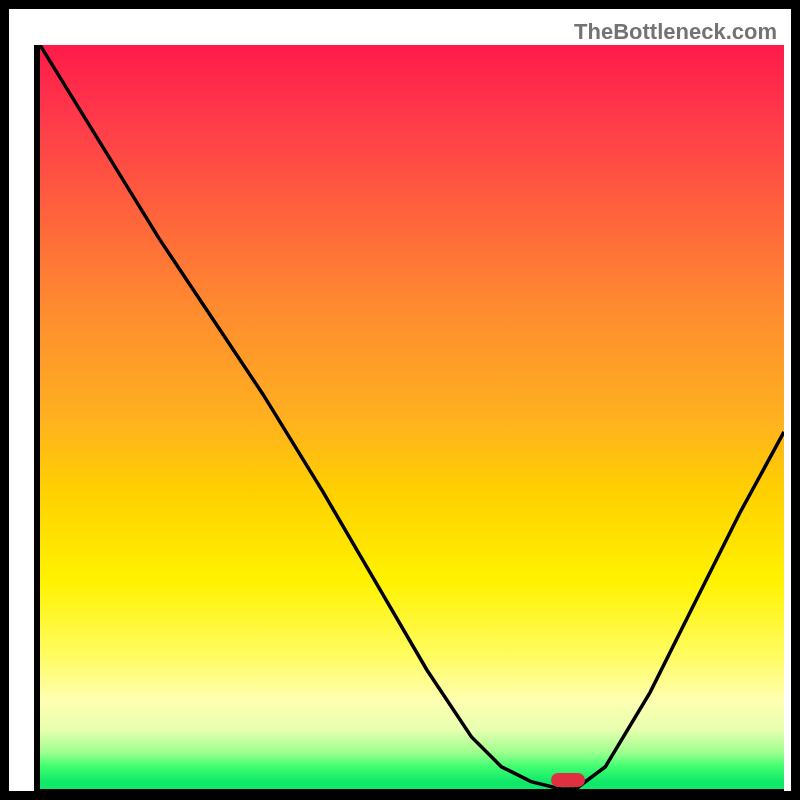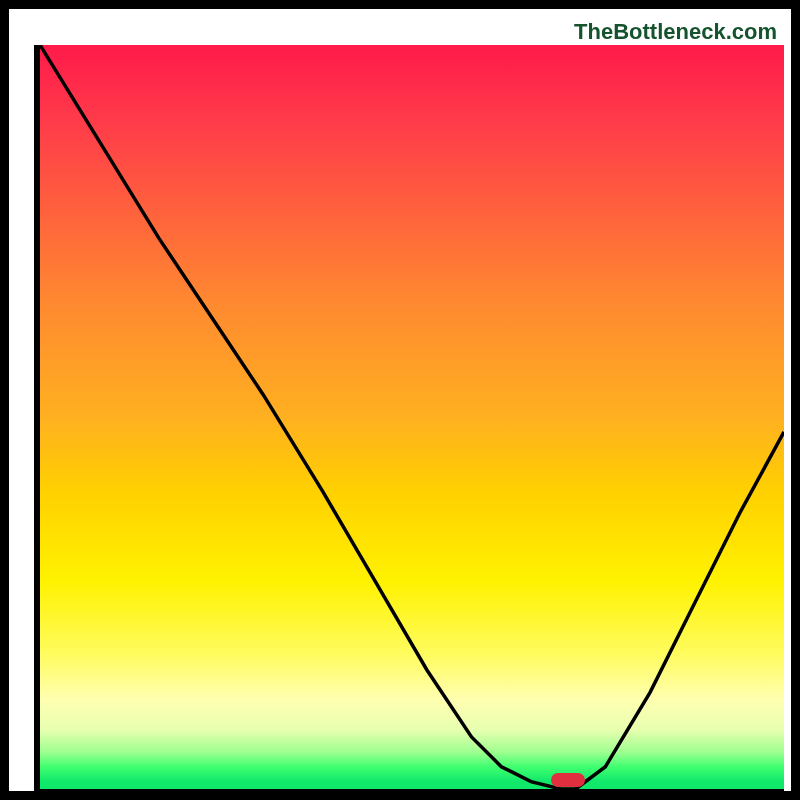--- a/index.html
+++ b/index.html
@@ -18,21 +18,21 @@
     width: 782px;
     height: 782px;
     background: #fff;
   }
   .watermark {
     position: absolute;
     top: 10px;
     right: 14px;
     font-size: 22px;
     font-weight: bold;
-    color: #14532d;
+    color: #737373;
     z-index: 5;
   }
   .plot {
     position: absolute;
     left: 25px;
     top: 36px;
     width: 750px;
     height: 750px;
     border-left: 6px solid #000;
     border-bottom: 6px solid #000;

